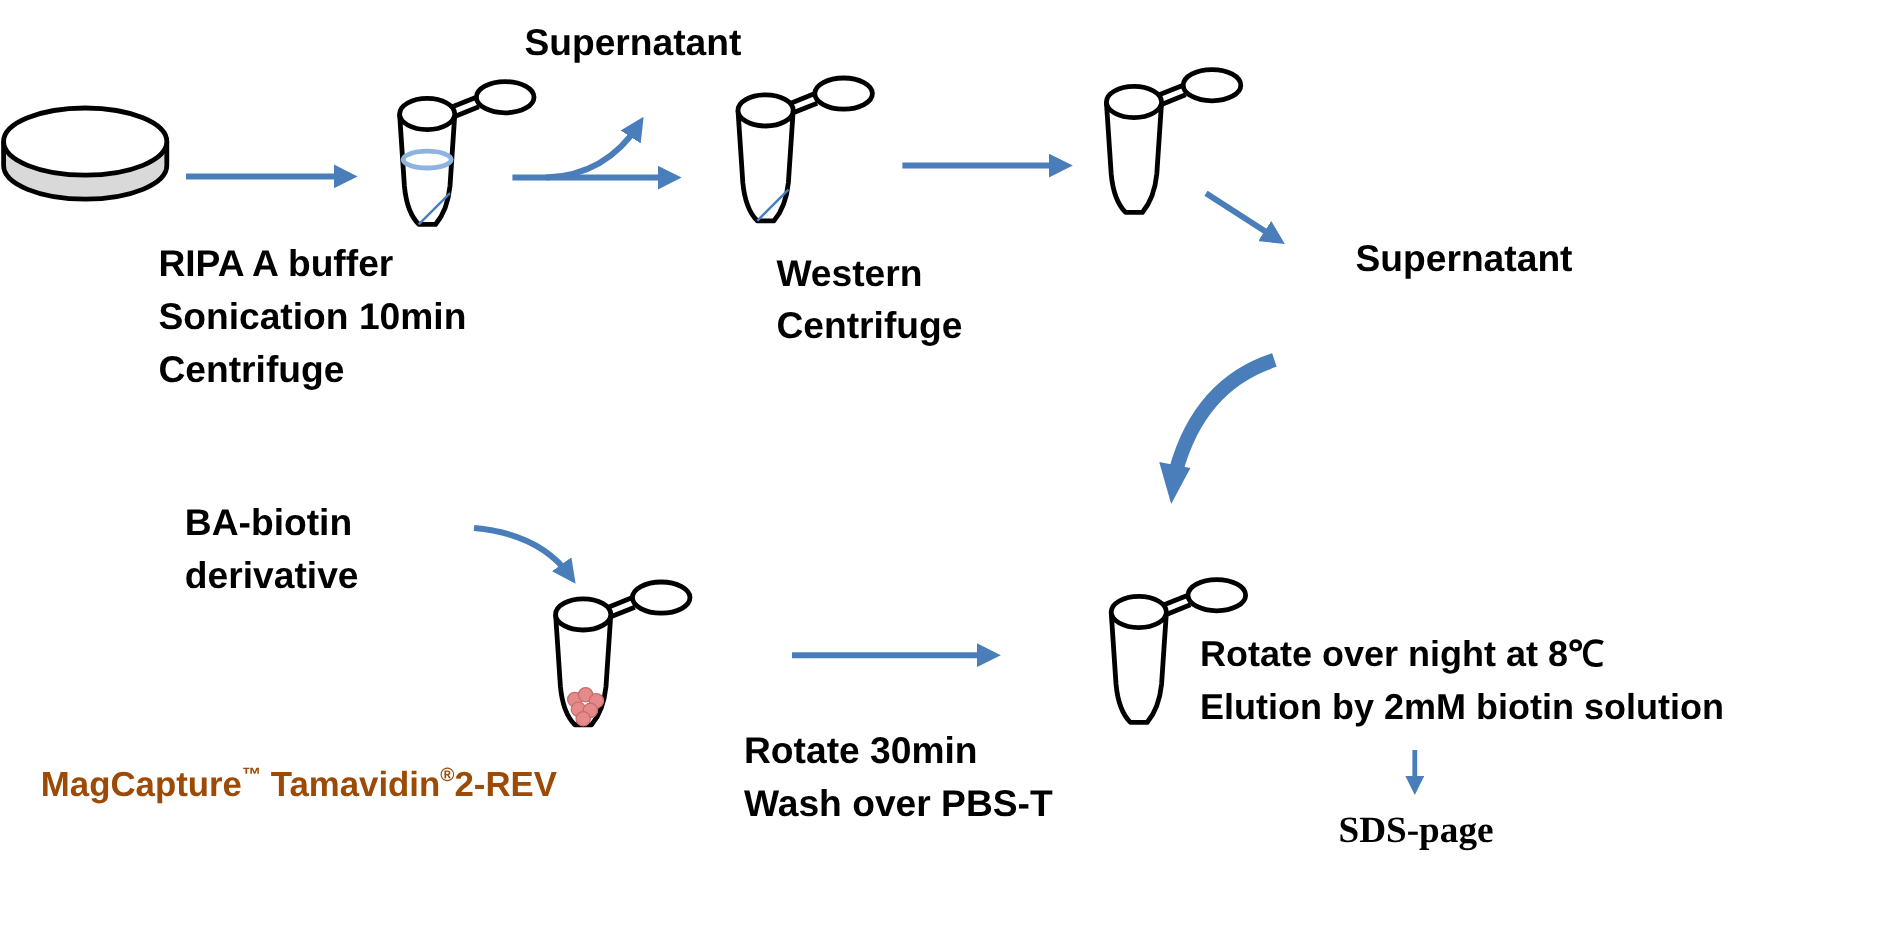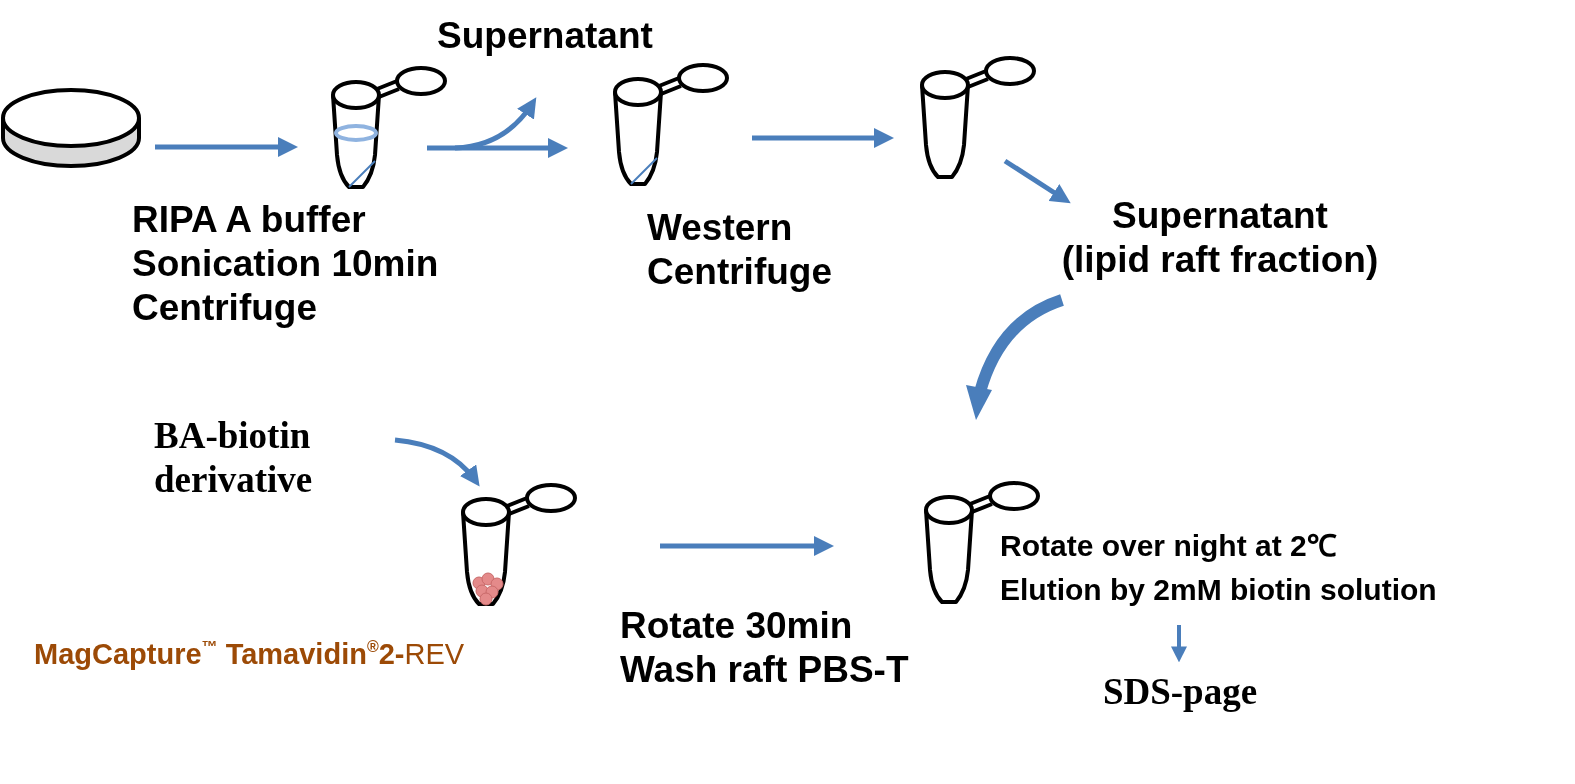--- a/index.html
+++ b/index.html
@@ -1,18 +1,18 @@
 <!DOCTYPE html>
 <html><head>
 <meta charset="utf-8">
 <style>
   html, body { margin: 0; padding: 0; background: #ffffff; }
   body { width: 1575px; height: 784px; position: relative; overflow: hidden;
          font-family: "Liberation Sans", sans-serif; }
-  .lbl { position: absolute; font-weight: bold; color: #000; font-size: 37px; line-height: 44px; white-space: nowrap; }
+  .lbl { position: absolute; font-weight: bold; color: #000; font-size: 31px; line-height: 44px; white-space: nowrap; }
   .lbl div { white-space: nowrap; }
   .center { text-align: center; }
   .brand { position: absolute; font-weight: bold; font-size: 29px; white-space: nowrap; }
   .brand sup { font-size: 16px; vertical-align: 12px; }
   svg.canvas { position: absolute; left: 0; top: 0; }
 </style>
 </head>
 <body>
 
 <svg class="canvas" width="1575" height="784" viewBox="0 0 1575 784">
@@ -97,37 +97,36 @@
   <div>Centrifuge</div>
 </div>
 
 <div class="lbl" style="left:647px; top:206px;">
   <div>Western</div>
   <div>Centrifuge</div>
 </div>
 
 <div class="lbl center" style="left:1050px; top:194px; width:340px;">
   <div>Supernatant</div>
-  <div>(lipid raft fraction)</div>
 </div>
 
-<div class="lbl" style="left:154px; top:414px;font-family:Liberation Serif, serif;">
+<div class="lbl" style="left:154px; top:414px;">
   <div>BA-biotin</div>
   <div>derivative</div>
 </div>
 
 <div class="brand" style="left:34px; top:638px; color:#9c4a06;">
-  <span>MagCapture</span><sup>™</sup><span> Tamavidin</span><sup>®</sup><span>2-</span><span style="font-weight:normal;">REV</span>
+  <span>MagCapture</span><sup>™</sup><span> Tamavidin</span><sup>®</sup><span>2-</span><span style="font-weight:bold;">REV</span>
 </div>
 
 <div class="lbl" style="left:620px; top:604px;">
   <div>Rotate 30min</div>
-  <div>Wash raft PBS-T</div>
+  <div>Wash over PBS-T</div>
 </div>
 
 <div class="lbl" style="left:1000px; top:524px; font-size:30px;">
-  <div>Rotate over night at 2℃</div>
+  <div>Rotate over night at 8℃</div>
   <div>Elution by 2mM biotin solution</div>
 </div>
 
 <div class="lbl center" style="left:1020px; top:670px; width:320px;font-family:Liberation Serif, serif;">
   <div>SDS-page</div>
 </div>
 
 </body></html>

